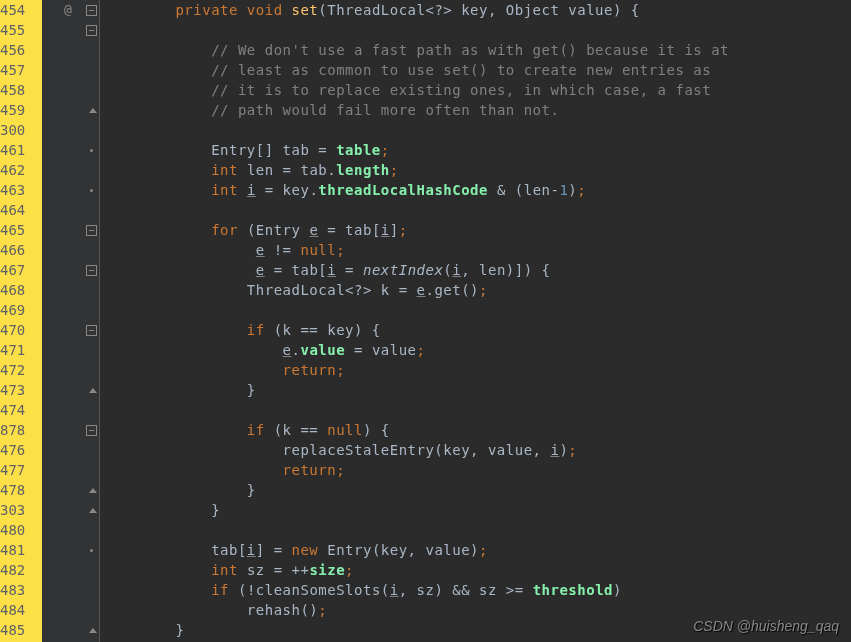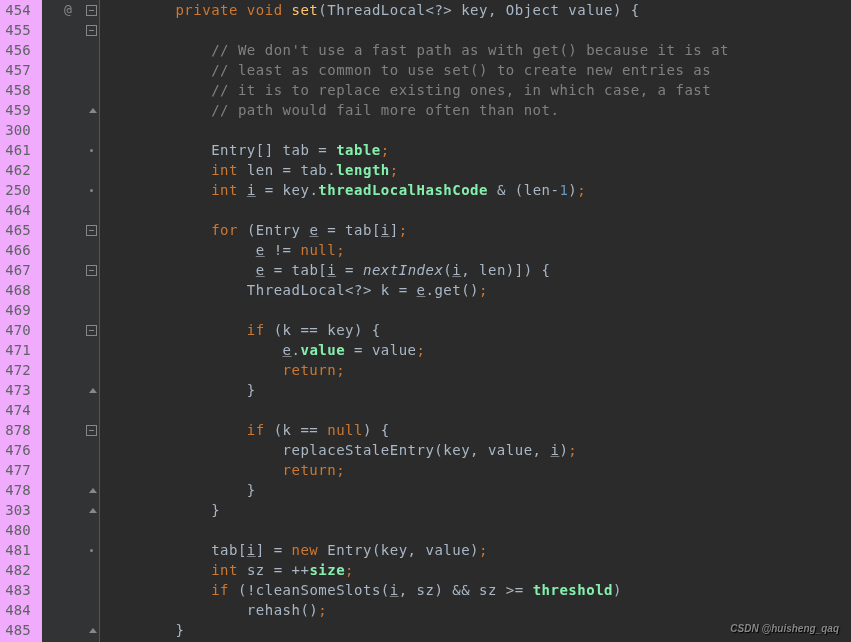--- a/index.html
+++ b/index.html
@@ -8,23 +8,23 @@
       font-family: 'Consolas', 'Monaco', monospace;
       font-size: 14px;
       color: #a9b7c6;
       width: 851px;
       height: 642px;
       overflow: hidden;
       position: relative;
     }
     .editor { display: flex; height: 100%; }
     .gutter {
-      background: #f0abfc;
+      background: #fde047;
       width: 42px;
-      text-align: center;
+      text-align: left;
       padding-right: 6px;
       color: #606366;
       user-select: none;
       flex-shrink: 0;
     }
     .gutter-icons {
       background: #313335;
       width: 58px;
       position: relative;
       flex-shrink: 0;
@@ -80,42 +80,41 @@
     .comment { color: #808080; }
     .num { color: #6897bb; }
     .field { color: #86efac; font-weight: bold; }
     .underline { text-decoration: underline; text-decoration-color: #808080; }
     .italic { font-style: italic; }
     .watermark {
       position: absolute;
       bottom: 8px;
       right: 12px;
       color: #888;
-      font-size: 10px;
+      font-size: 14px;
       font-family: sans-serif;
       font-style: italic;
       text-shadow: 1px 1px 1px #000;
-      font-weight: bold;
     }
   </style>
 </head>
 <body>
 
 <div class="editor">
   <div class="gutter" id="gutter">
       <div class="line-num">454</div>
       <div class="line-num">455</div>
       <div class="line-num">456</div>
       <div class="line-num">457</div>
       <div class="line-num">458</div>
       <div class="line-num">459</div>
       <div class="line-num">300</div>
       <div class="line-num">461</div>
       <div class="line-num">462</div>
-      <div class="line-num">250</div>
+      <div class="line-num">463</div>
       <div class="line-num">464</div>
       <div class="line-num">465</div>
       <div class="line-num">466</div>
       <div class="line-num">467</div>
       <div class="line-num">468</div>
       <div class="line-num">469</div>
       <div class="line-num">470</div>
       <div class="line-num">471</div>
       <div class="line-num">472</div>
       <div class="line-num">473</div>

